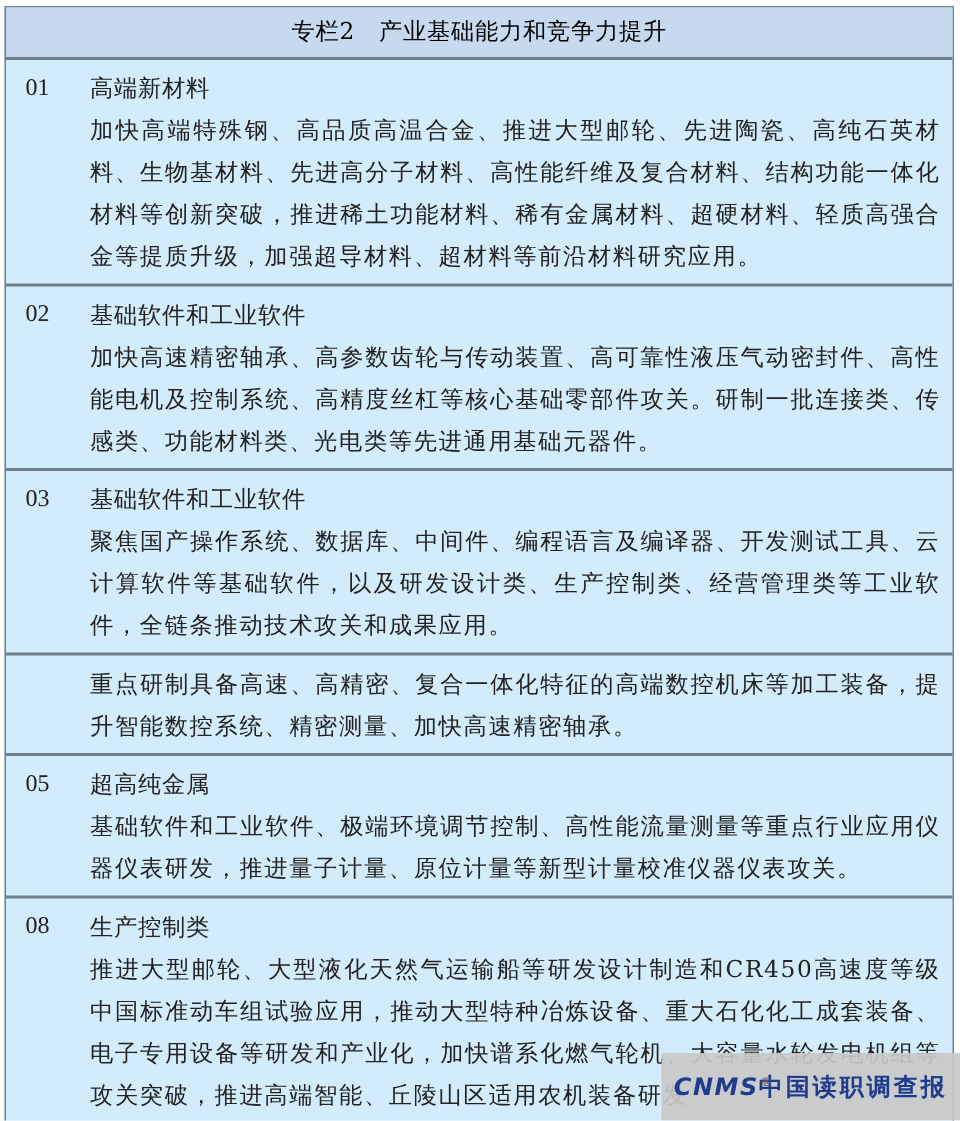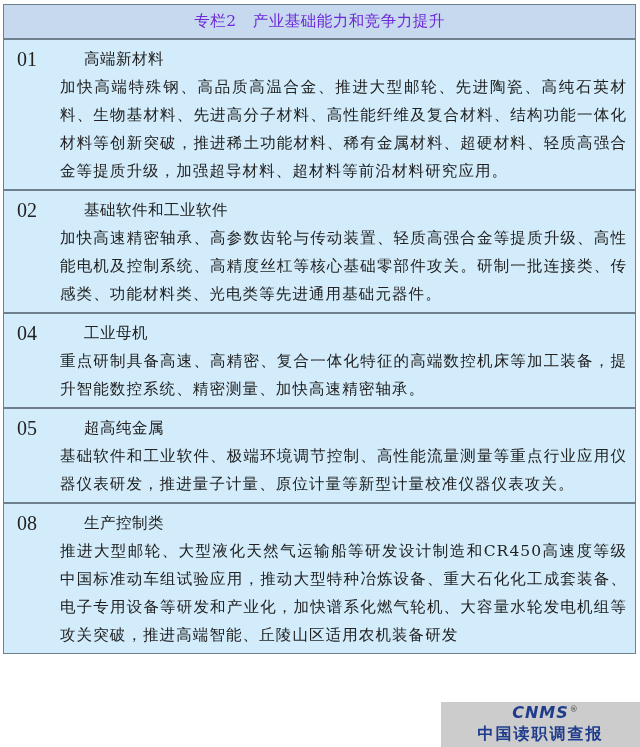--- a/index.html
+++ b/index.html
@@ -25,60 +25,59 @@
     }
     .panel-header {
       height: 33px;
       background: #c6d9ee;
       border-bottom: 2px solid #6f7f8c;
       display: flex;
       align-items: center;
       justify-content: center;
       font-size: 15.5px;
       letter-spacing: 0.5px;
-      color: #6d28d9;
+      color: #000000;
     }
     .section {
       border-bottom: 2px solid #6f7f8c;
       padding: 5px 8px 4px 13px;
     }
     .section:last-child {
       border-bottom: none;
     }
     .section-head {
       display: flex;
       align-items: center;
       height: 28px;
       font-size: 15.5px;
     }
     .section-num {
       width: 43px;
       font-family: "Liberation Serif", serif;
-      font-size: 20px;
+      font-size: 16px;
     }
     .section-title {
       letter-spacing: 0.5px;
-      margin-left: 24px;
     }
     .section-body {
       margin-left: 43px;
       font-size: 15.5px;
       line-height: 28px;
       text-align: justify;
       letter-spacing: 1.1px;
     }
     .watermark {
       position: absolute;
       left: 441px;
       top: 702px;
       width: 199px;
       height: 45px;
       background: rgba(200, 200, 200, 0.92);
       display: flex;
-      flex-direction: column;
+      flex-direction: row;
       align-items: center;
       justify-content: center;
     }
     .wm-logo {
       font-family: "DejaVu Sans", sans-serif;
       font-weight: bold;
       font-style: italic;
       font-size: 16px;
       color: #1f3c8c;
       letter-spacing: 1px;
@@ -114,29 +113,32 @@
       <span class="section-title">高端新材料</span>
     </div>
     <div class="section-body">加快高端特殊钢、高品质高温合金、推进大型邮轮、先进陶瓷、高纯石英材料、生物基材料、先进高分子材料、高性能纤维及复合材料、结构功能一体化材料等创新突破，推进稀土功能材料、稀有金属材料、超硬材料、轻质高强合金等提质升级，加强超导材料、超材料等前沿材料研究应用。</div>
   </div>
 
   <div class="section">
     <div class="section-head">
       <span class="section-num">02</span>
       <span class="section-title">基础软件和工业软件</span>
     </div>
-    <div class="section-body">加快高速精密轴承、高参数齿轮与传动装置、轻质高强合金等提质升级、高性能电机及控制系统、高精度丝杠等核心基础零部件攻关。研制一批连接类、传感类、功能材料类、光电类等先进通用基础元器件。</div>
+    <div class="section-body">加快高速精密轴承、高参数齿轮与传动装置、高可靠性液压气动密封件、高性能电机及控制系统、高精度丝杠等核心基础零部件攻关。研制一批连接类、传感类、功能材料类、光电类等先进通用基础元器件。</div>
   </div>
-
 
   <div class="section">
     <div class="section-head">
-      <span class="section-num">04</span>
-      <span class="section-title">工业母机</span>
+      <span class="section-num">03</span>
+      <span class="section-title">基础软件和工业软件</span>
     </div>
+    <div class="section-body">聚焦国产操作系统、数据库、中间件、编程语言及编译器、开发测试工具、云计算软件等基础软件，以及研发设计类、生产控制类、经营管理类等工业软件，全链条推动技术攻关和成果应用。</div>
+  </div>
+
+  <div class="section">
     <div class="section-body">重点研制具备高速、高精密、复合一体化特征的高端数控机床等加工装备，提升智能数控系统、精密测量、加快高速精密轴承。</div>
   </div>
 
   <div class="section">
     <div class="section-head">
       <span class="section-num">05</span>
       <span class="section-title">超高纯金属</span>
     </div>
     <div class="section-body">基础软件和工业软件、极端环境调节控制、高性能流量测量等重点行业应用仪器仪表研发，推进量子计量、原位计量等新型计量校准仪器仪表攻关。</div>
   </div>

